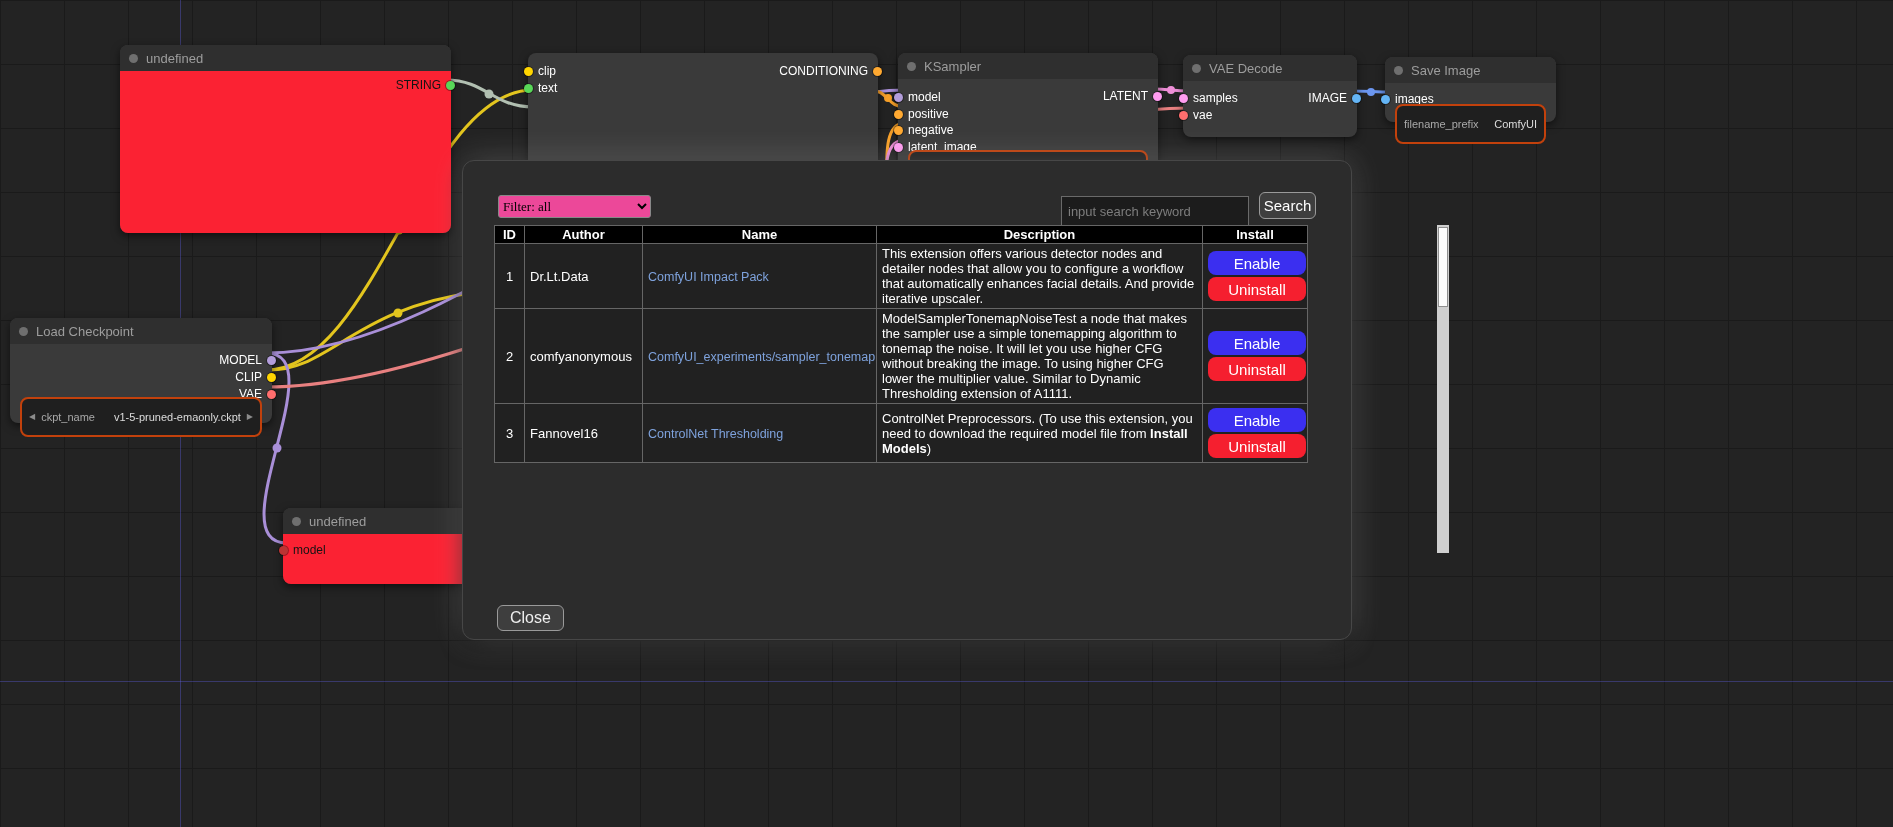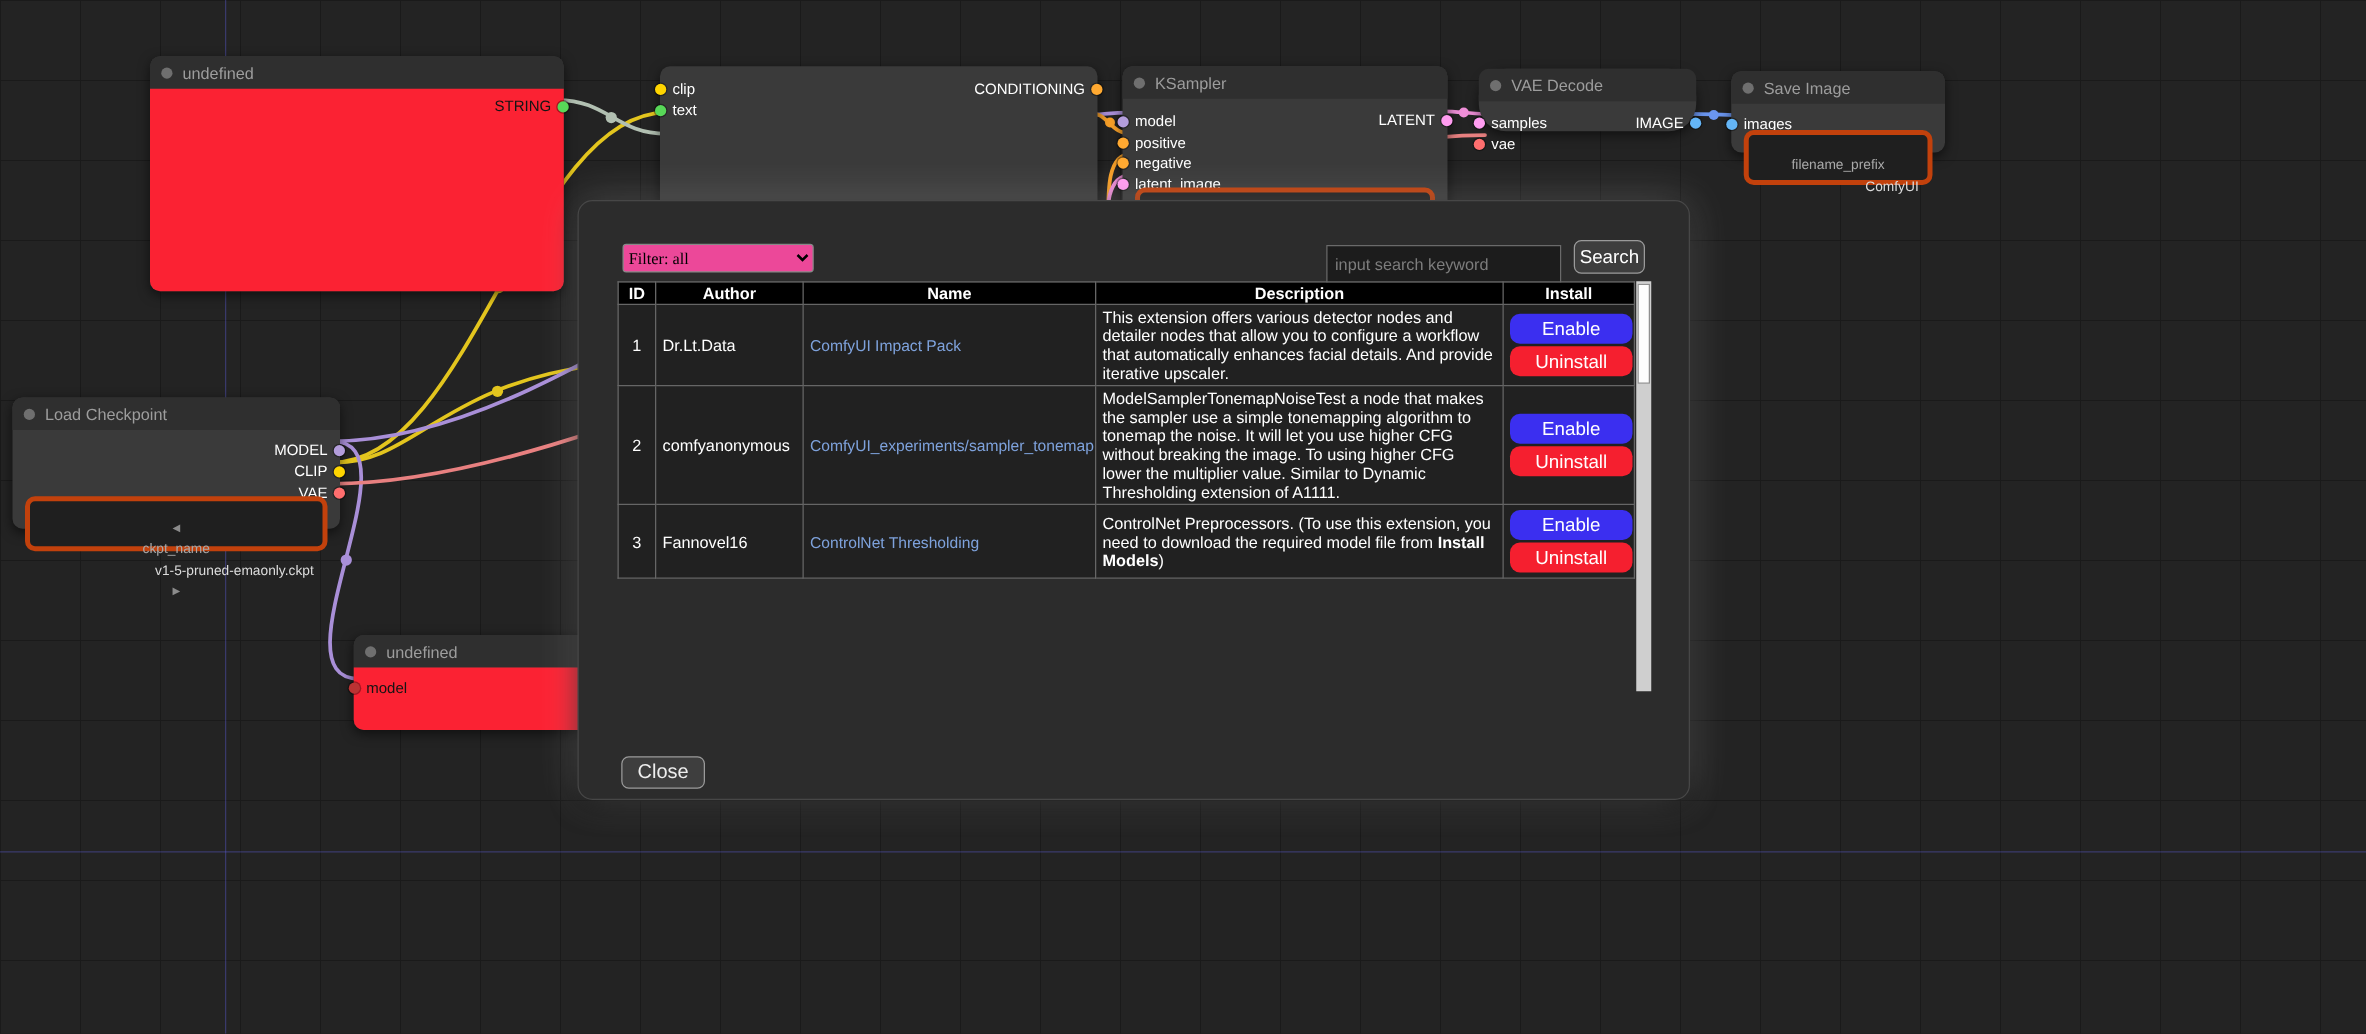--- a/index.html
+++ b/index.html
@@ -30,23 +30,23 @@
   .node-body { position:relative; height:calc(100% - 26px); border-radius:0 0 8px 8px; }
   .node-body.red { background:#fb2233; }
   .slot { position:absolute; display:flex; align-items:center; gap:5px;
     font-size:12px; color:#ffffff; height:14px; white-space:nowrap; }
   .slot.in  { left:-4px; }
   .slot.out { right:-4px; flex-direction:row-reverse; }
   .slot .dot { width:9px; height:9px; border-radius:50%; flex:none;
     box-shadow:0 0 0 1px rgba(0,0,0,.35); }
   .red .slot { color:#141414; }
   .widget { position:absolute; left:10px; right:10px; height:16px;
-    background:#1f1f1f; border:4px solid #c2410c; border-radius:8px;
+    background:#1f1f1f; border:2px solid #c2410c; border-radius:8px;
     display:flex; align-items:center; padding:18px 7px; gap:6px;
-    font-size:11px; color:#a9a9a9; white-space:nowrap;flex-direction:column; }
+    font-size:11px; color:#a9a9a9; white-space:nowrap; }
   .widget .arrow { color:#8b8b8b; font-size:8px; line-height:1; }
   .widget .wvalue { margin-left:auto; color:#dcdcdc; }
 
   
   .c-string{background:#58d858}.c-clip{background:#ffd500}.c-cond{background:#ffa931}
   .c-model{background:#b39ddb}.c-latent{background:#ff9cf0}.c-vae{background:#ff6e6e}
   .c-image{background:#64b5f6}.c-err{background:#bb3333}
 
   
   #modal { position:absolute; left:462px; top:160px; width:890px; height:480px;
@@ -55,21 +55,21 @@
   #filter-select { position:absolute; left:35px; top:34px; width:153px; height:23px;
     font-size:13px; background:#ec4899; color:#000; border:1px solid #888; border-radius:3px;
     font-family:Liberation Serif, serif; }
   #search-input { position:absolute; left:598px; top:35px; width:188px; height:31px;
     background:#1c1c1c; border:1px solid #6a6a6a; color:#ddd; font-size:13px;
     padding:0 6px; font-family:inherit; }
   #search-input::placeholder { color:#7d7d7d; }
   #search-btn { position:absolute; left:796px; top:31px; width:57px; height:27px;
     background:#3e3e3e; color:#fff; border:1px solid #9a9a9a; border-radius:6px;
     font-size:15px; font-family:inherit; cursor:pointer; }
-  #table-wrap { position:absolute; left:31px; top:64px; width:827px; height:328px; }
+  #table-wrap { position:absolute; left:31px; top:64px; width:955px; height:328px; }
   #ext-table { width:813px; border-collapse:collapse; table-layout:fixed; color:#fff; }
   #ext-table th { background:#000; border:1px solid #666; font-size:13px;
     font-weight:bold; padding:1px 2px; }
   #ext-table td { border:1px solid #666; background:#212121; padding:2px 5px;
     font-size:13px; vertical-align:middle; }
   td.cell-id { text-align:center; }
   td.cell-name a { color:#7ea2dc; font-weight:normal; text-decoration:none; font-size:12.5px; }
   td.cell-desc { font-size:12.5px; line-height:15px; padding:2px 4px; }
   td.cell-install { text-align:center; padding:3px 3px; }
   .btn-enable,.btn-uninstall { display:block; width:98px; height:24px; margin:2px auto;
@@ -182,21 +182,21 @@
       </div>
       <div class="widget" style="top:71px">
         <span class="arrow">◀</span>
         <span>seed</span>
         <span class="wvalue">156680208700286</span>
         <span class="arrow">▶</span>
       </div>
     </div>
   </div>
 
-  <div class="node" style="left:1183px;top:55px;width:174px;height:50px;border-radius:22px;">
+  <div class="node" style="left:1183px;top:55px;width:174px;height:82px;">
     <div class="node-header">
       <span class="status-dot"></span>
       <span>VAE Decode</span>
     </div>
     <div class="node-body">
       <div class="slot in" style="top:10px">
         <span class="dot c-latent"></span>
         <span>samples</span>
       </div>
       <div class="slot in" style="top:27px">

